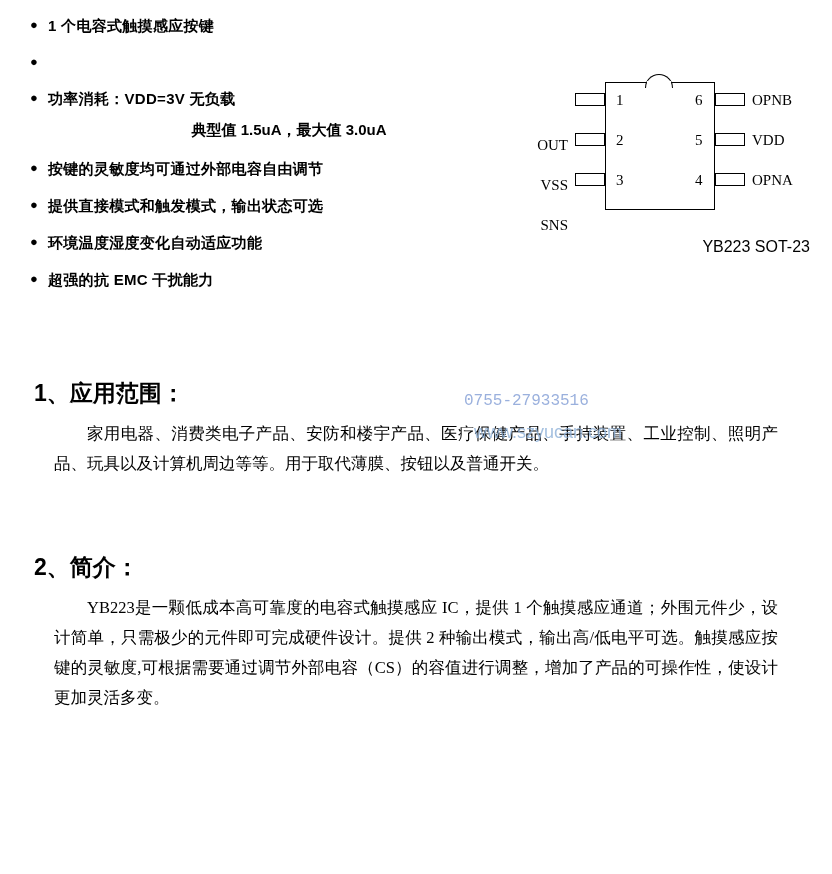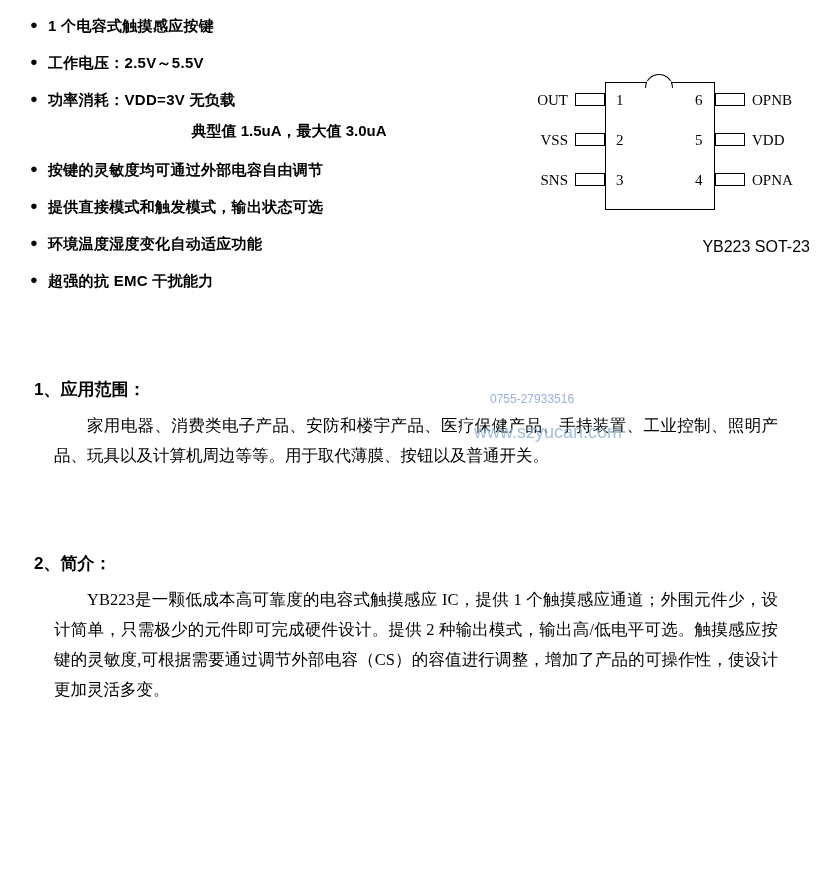--- a/index.html
+++ b/index.html
@@ -124,21 +124,21 @@
   .pin-num.n1 { top: 23px; }
   .pin-num.n2 { top: 63px; }
   .pin-num.n3 { top: 103px; }
 
   .pin-label {
     position: absolute;
     font-family: "Liberation Serif", serif;
     font-size: 15px;
     line-height: 15px;
   }
-  .pin-label.left  { right: 252px; text-align: right; white-space: nowrap; }
+  .pin-label.left  { right: 252px; text-align: right; white-space: nowrap; margin-top: 45px; }
   .pin-label.right { left: 232px; white-space: nowrap; }
   .pl1 { top: 23px; }
   .pl2 { top: 63px; }
   .pl3 { top: 103px; }
 
   .chip-caption {
     position: absolute;
     left: 0;
     top: 168px;
     width: 290px;
@@ -148,21 +148,21 @@
   }
 
   
   .section {
     margin: 0 0 0 0;
     padding: 0 40px 0 34px;
   }
   .section-title {
     font-family: "Liberation Sans", sans-serif;
     font-weight: bold;
-    font-size: 17px;
+    font-size: 23px;
     margin-bottom: 10px;
   }
   .para {
     font-family: "Liberation Serif", serif;
     font-size: 16.5px;
     line-height: 30px;
     text-indent: 2em;
     text-align: justify;
     margin: 8px;
     padding-left: 12px;
@@ -188,24 +188,24 @@
     top: 0;
     font-family: "Liberation Sans", sans-serif;
     font-weight: bold;
     font-style: italic;
     font-size: 30px;
     color: rgba(226, 150, 160, 0.55);
     letter-spacing: 1px;
   }
   .wm-phone {
     position: absolute;
-    left: 108px;
+    left: 82px;
     top: -4px;
-    font-family: Liberation Sans, sans-serif;
-    font-size: 12px;
+    font-family: Liberation Mono, monospace;
+    font-size: 16px;
     color: rgba(120, 150, 210, 0.75);
   }
   .wm-url {
     position: absolute;
     left: 92px;
     top: 26px;
     font-family: "Liberation Sans", sans-serif;
     font-size: 18px;
     color: rgba(140, 175, 215, 0.8);
   }
@@ -217,21 +217,20 @@
 
   <div class="feature-list">
 
     <div class="feature-item">
       <span class="bullet">●</span>
       <span class="feature-text">1 个电容式触摸感应按键</span>
     </div>
 
     <div class="feature-item">
       <span class="bullet">●</span>
-      <span class="feature-text">工作电压：2.5V～5.5V</span>
     </div>
 
     <div class="feature-item">
       <span class="bullet">●</span>
       <span class="feature-text">功率消耗：VDD=3V 无负载</span>
     </div>
     <div class="feature-sub">典型值 1.5uA，最大值 3.0uA</div>
 
     <div class="feature-item">
       <span class="bullet">●</span>

